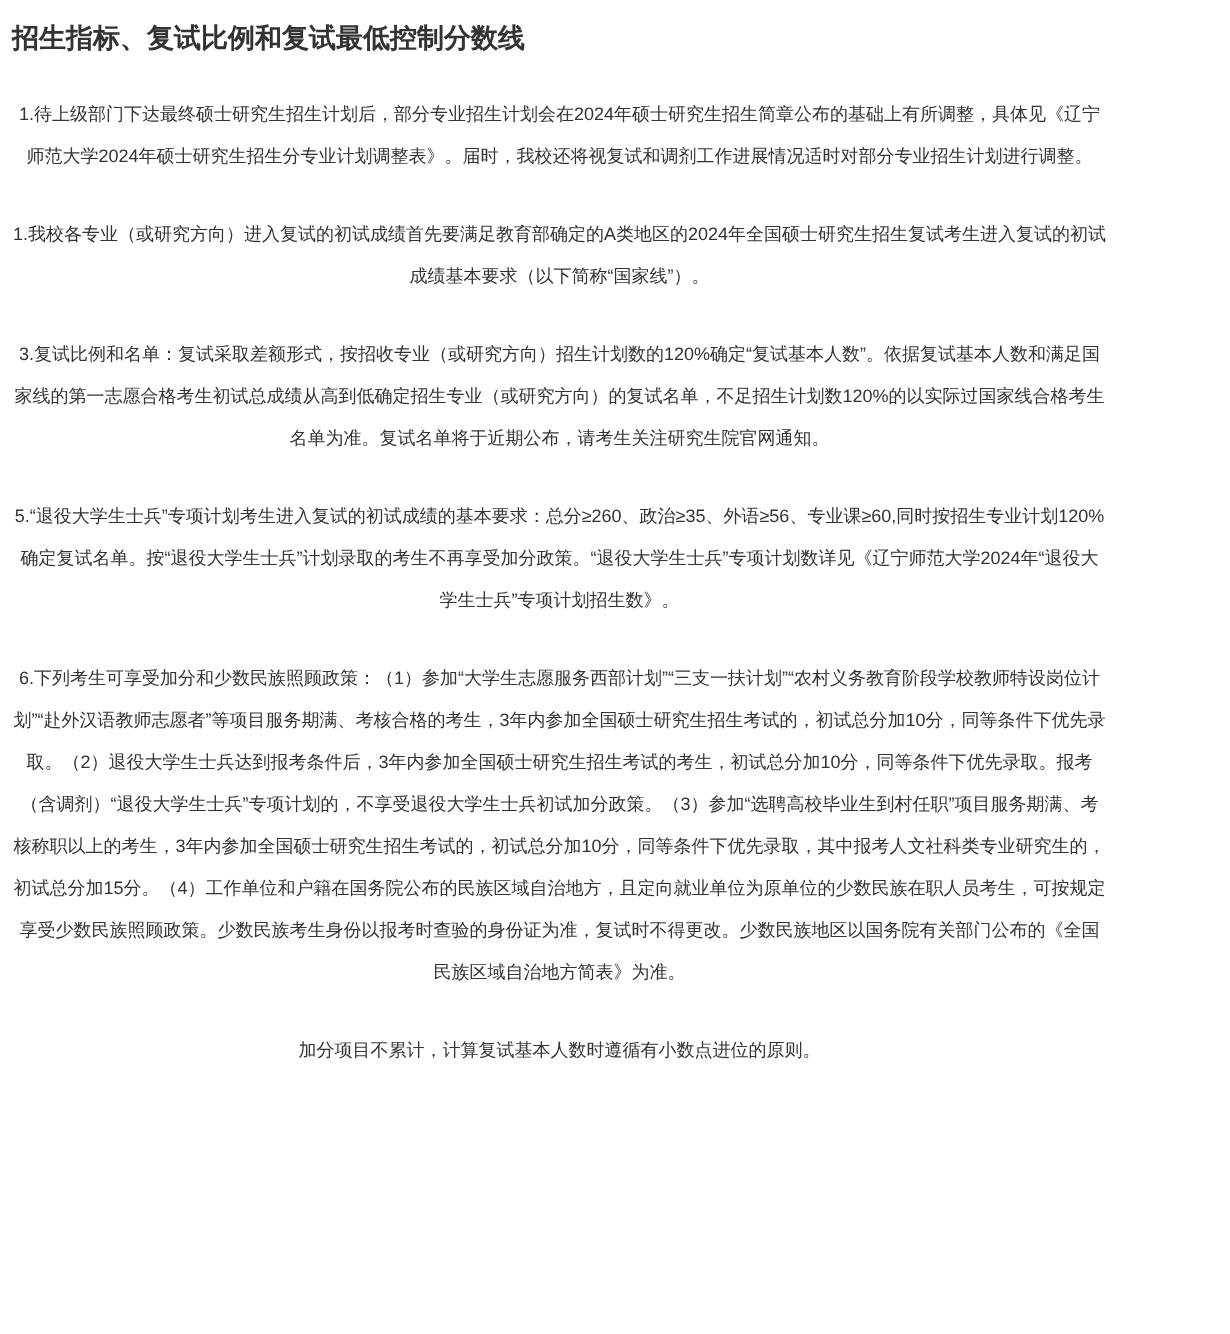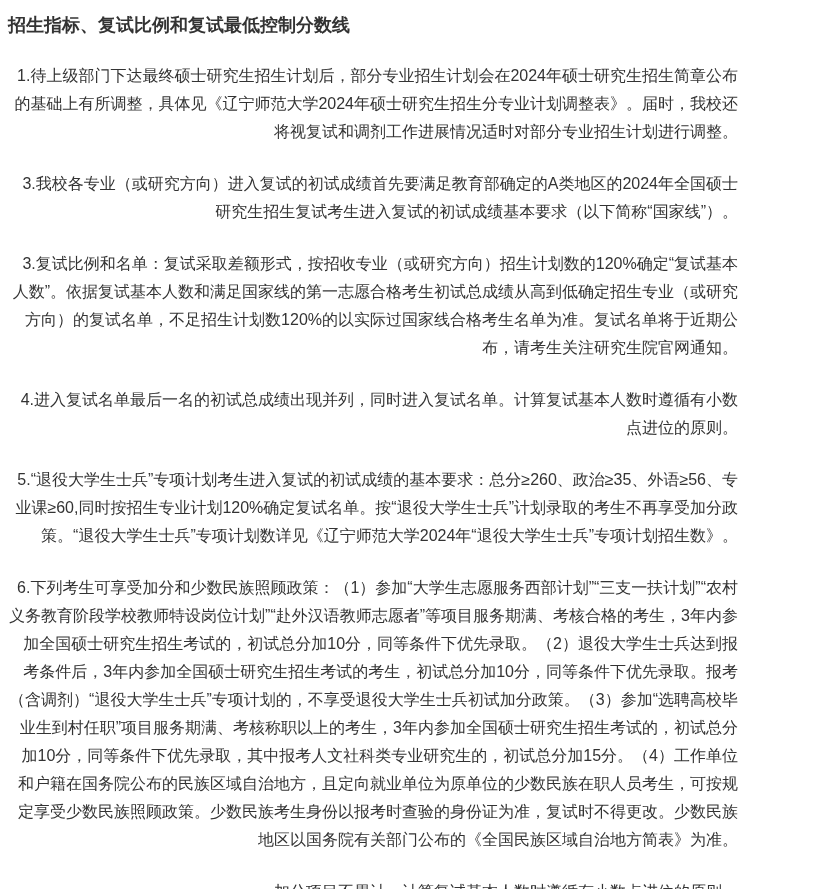--- a/index.html
+++ b/index.html
@@ -18,40 +18,39 @@
   }
   .doc-title {
     font-size: 18px;
     font-weight: bold;
     line-height: 26px;
     margin: 10px 0 0 0;
     color: #333333;
     letter-spacing: 0;
   }
   .doc-paragraph {
-    font-size: 16px;
+    font-size: 12px;
     line-height: 28px;
     margin: 24px 0 0 0;
     color: #333333;
-    text-align: right;
+    text-align: center;
     word-break: break-all;
   }
 </style>
 </head>
 <body>
 
 <div class="doc">
   <h1 class="doc-title">招生指标、复试比例和复试最低控制分数线</h1>
 
   <p class="doc-paragraph">1.待上级部门下达最终硕士研究生招生计划后，部分专业招生计划会在2024年硕士研究生招生简章公布的基础上有所调整，具体见《辽宁师范大学2024年硕士研究生招生分专业计划调整表》。届时，我校还将视复试和调剂工作进展情况适时对部分专业招生计划进行调整。</p>
 
-  <p class="doc-paragraph">3.我校各专业（或研究方向）进入复试的初试成绩首先要满足教育部确定的A类地区的2024年全国硕士研究生招生复试考生进入复试的初试成绩基本要求（以下简称“国家线”）。</p>
+  <p class="doc-paragraph">1.我校各专业（或研究方向）进入复试的初试成绩首先要满足教育部确定的A类地区的2024年全国硕士研究生招生复试考生进入复试的初试成绩基本要求（以下简称“国家线”）。</p>
 
   <p class="doc-paragraph">3.复试比例和名单：复试采取差额形式，按招收专业（或研究方向）招生计划数的120%确定“复试基本人数”。依据复试基本人数和满足国家线的第一志愿合格考生初试总成绩从高到低确定招生专业（或研究方向）的复试名单，不足招生计划数120%的以实际过国家线合格考生名单为准。复试名单将于近期公布，请考生关注研究生院官网通知。</p>
 
-  <p class="doc-paragraph">4.进入复试名单最后一名的初试总成绩出现并列，同时进入复试名单。计算复试基本人数时遵循有小数点进位的原则。</p>
 
   <p class="doc-paragraph">5.“退役大学生士兵”专项计划考生进入复试的初试成绩的基本要求：总分≥260、政治≥35、外语≥56、专业课≥60,同时按招生专业计划120%确定复试名单。按“退役大学生士兵”计划录取的考生不再享受加分政策。“退役大学生士兵”专项计划数详见《辽宁师范大学2024年“退役大学生士兵”专项计划招生数》。</p>
 
   <p class="doc-paragraph">6.下列考生可享受加分和少数民族照顾政策：（1）参加“大学生志愿服务西部计划”“三支一扶计划”“农村义务教育阶段学校教师特设岗位计划”“赴外汉语教师志愿者”等项目服务期满、考核合格的考生，3年内参加全国硕士研究生招生考试的，初试总分加10分，同等条件下优先录取。（2）退役大学生士兵达到报考条件后，3年内参加全国硕士研究生招生考试的考生，初试总分加10分，同等条件下优先录取。报考（含调剂）“退役大学生士兵”专项计划的，不享受退役大学生士兵初试加分政策。（3）参加“选聘高校毕业生到村任职”项目服务期满、考核称职以上的考生，3年内参加全国硕士研究生招生考试的，初试总分加10分，同等条件下优先录取，其中报考人文社科类专业研究生的，初试总分加15分。（4）工作单位和户籍在国务院公布的民族区域自治地方，且定向就业单位为原单位的少数民族在职人员考生，可按规定享受少数民族照顾政策。少数民族考生身份以报考时查验的身份证为准，复试时不得更改。少数民族地区以国务院有关部门公布的《全国民族区域自治地方简表》为准。</p>
 
   <p class="doc-paragraph">加分项目不累计，计算复试基本人数时遵循有小数点进位的原则。</p>
 </div>
 
 </body></html>

